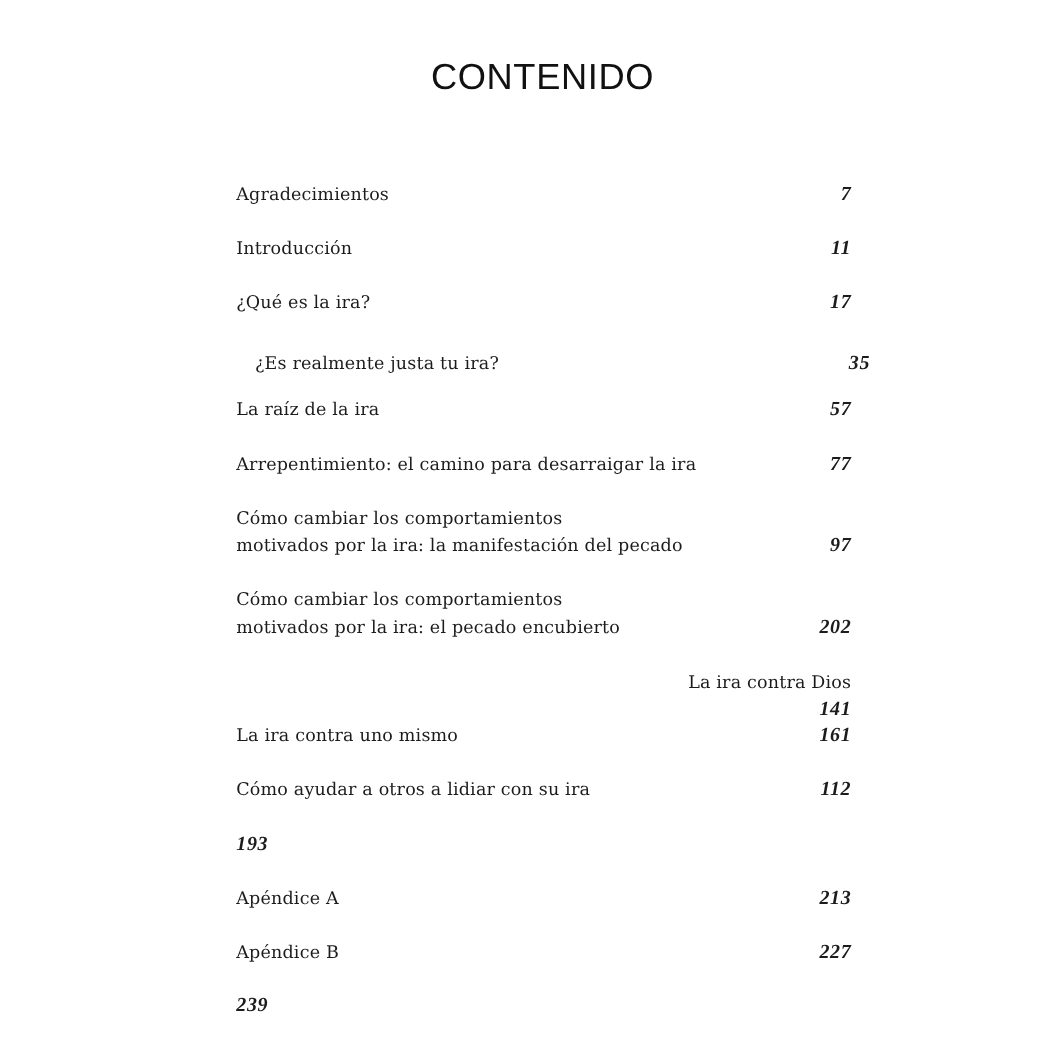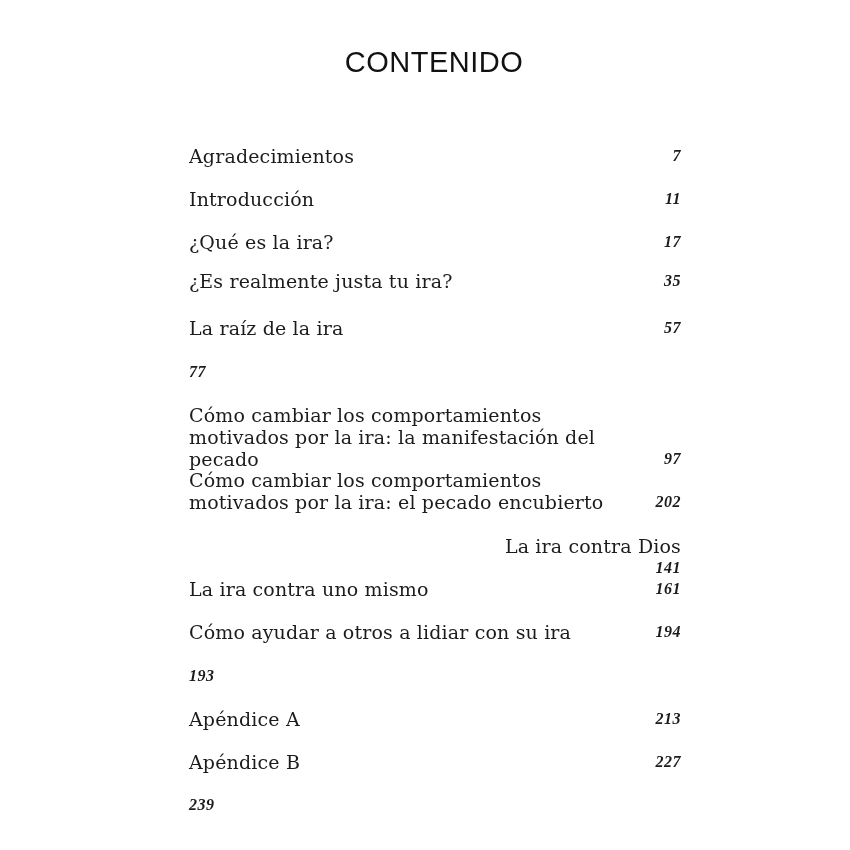--- a/index.html
+++ b/index.html
@@ -44,21 +44,21 @@
     .entry {
       position: absolute;
       left: 0;
       width: 492px;
       display: flex;
       justify-content: space-between;
       align-items: flex-end;
     }
     .entry-title {
       font-family: "DejaVu Serif", "Liberation Serif", serif;
-      font-size: 19px;
+      font-size: 14px;
       line-height: 22px;
       color: #1c1c1c;
       letter-spacing: 0.15px;
       white-space: pre-line;
     }
     .entry-page {
       font-family: "Liberation Serif", "DejaVu Serif", serif;
       font-style: italic;
       font-weight: bold;
       font-size: 16px;
@@ -84,31 +84,32 @@
     <div class="entry" style="top:188px;">
       <span class="entry-title">Introducción</span>
       <span class="entry-page">11</span>
     </div>
 
     <div class="entry" style="top:231px;">
       <span class="entry-title">¿Qué es la ira?</span>
       <span class="entry-page">17</span>
     </div>
 
-    <div class="entry" style="top:270px;">
+    <div class="entry" style="top:280px;margin-left:15px;">
       <span class="entry-title">¿Es realmente justa tu ira?</span>
       <span class="entry-page">35</span>
     </div>
 
     <div class="entry" style="top:317px;">
       <span class="entry-title">La raíz de la ira</span>
       <span class="entry-page">57</span>
     </div>
 
     <div class="entry" style="top:361px;">
+      <span class="entry-title">Arrepentimiento: el camino para desarraigar la ira</span>
       <span class="entry-page">77</span>
     </div>
 
     <div class="entry" style="top:404px;">
       <span class="entry-title">Cómo cambiar los comportamientos
 motivados por la ira: la manifestación del pecado</span>
       <span class="entry-page">97</span>
     </div>
 
     <div class="entry" style="top:469px;">
@@ -122,21 +123,21 @@
       <span class="entry-page">141</span>
     </div>
 
     <div class="entry" style="top:578px;">
       <span class="entry-title">La ira contra uno mismo</span>
       <span class="entry-page">161</span>
     </div>
 
     <div class="entry" style="top:621px;gap:33px;">
       <span class="entry-title">Cómo ayudar a otros a lidiar con su ira</span>
-      <span class="entry-page">194</span>
+      <span class="entry-page">112</span>
     </div>
 
     <div class="entry" style="top:665px;">
       <span class="entry-page">193</span>
     </div>
 
     <div class="entry" style="top:708px;">
       <span class="entry-title">Apéndice A</span>
       <span class="entry-page">213</span>
     </div>

